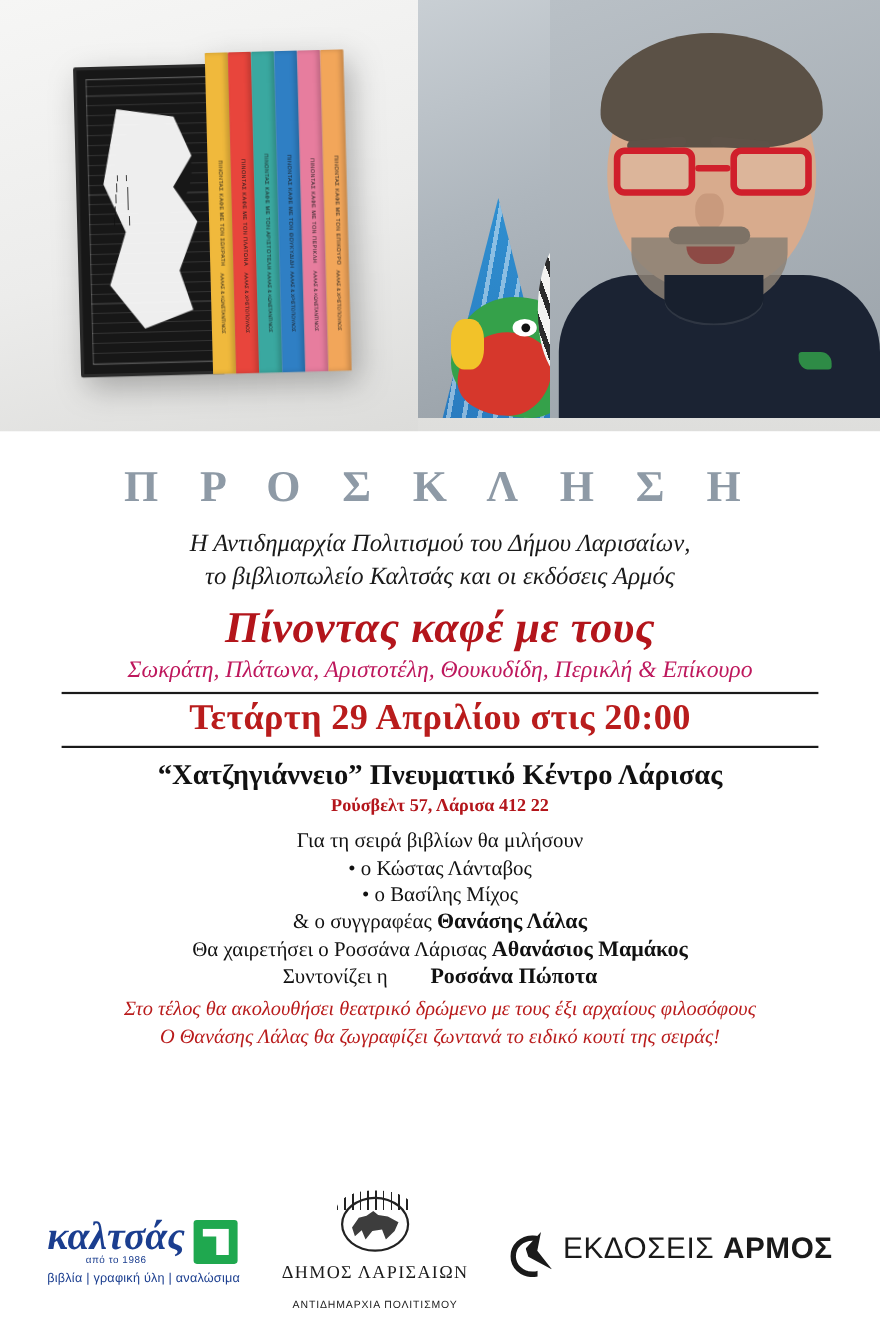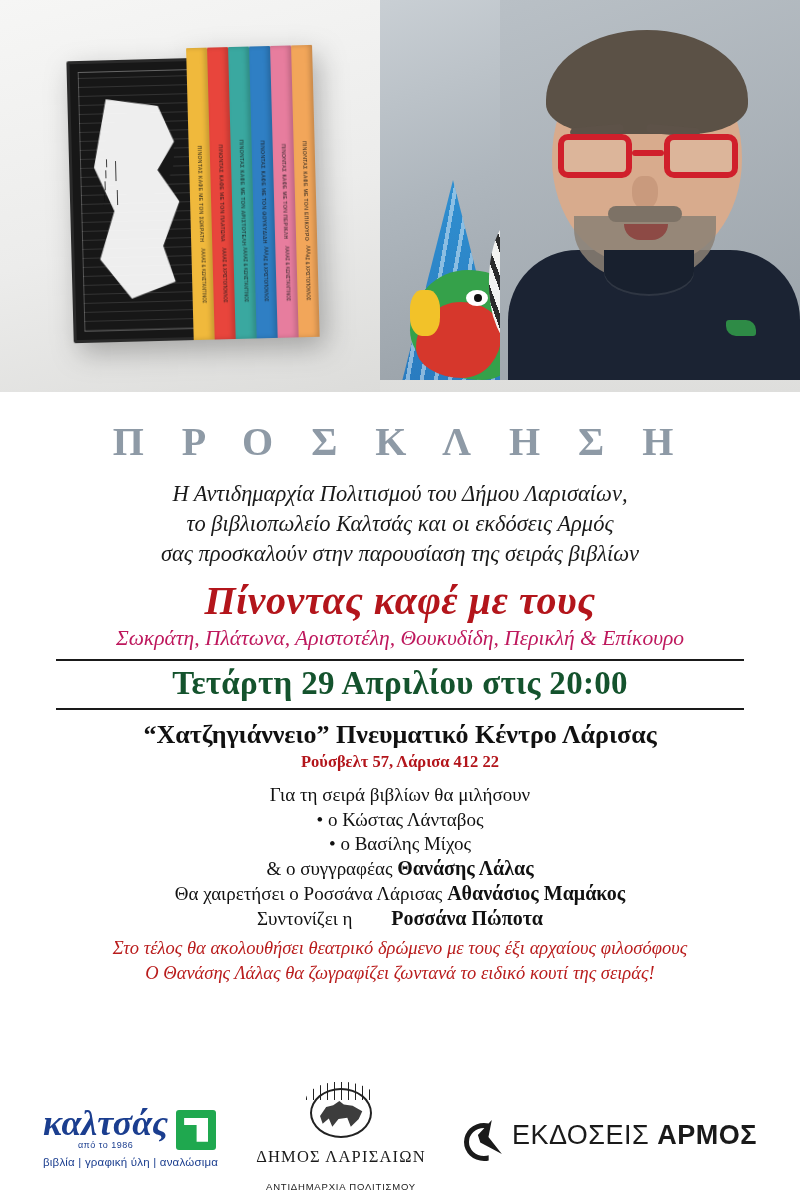--- a/index.html
+++ b/index.html
@@ -256,21 +256,21 @@
   }
   .when-wrap {
     border-top: 2px solid #1a1a1a;
     border-bottom: 2px solid #1a1a1a;
     padding: 4px 0 6px;
     margin: 4px 26px 10px;
   }
   .when {
     font-weight: 700;
     font-size: 33px;
-    color: #14532d;
+    color: #b91c1c;
     letter-spacing: .3px;
   }
   .venue {
     font-weight: 700;
     font-size: 26px;
     color: #111;
     margin-top: 6px;
   }
   .address {
     font-weight: 700;
@@ -294,21 +294,21 @@
     left: 0; bottom: 0;
     width: 800px; height: 120px;
     display: flex;
     align-items: center;
     justify-content: space-around;
     padding: 0 24px 6px;
   }
   .logo { text-align:center; }
 
   
-  .kaltsas-wrap { display:flex; align-items:flex-end; gap:8px; }
+  .kaltsas-wrap { display:flex; align-items:center; gap:8px; }
   .kaltsas-name {
     font-family: "Liberation Serif", serif;
     font-weight: 700;
     font-style: italic;
     font-size: 36px;
     color: #1b3e8f;
     line-height: .95;
     position: relative;
   }
   .kaltsas-since {
@@ -484,21 +484,20 @@
       </div>
     </div>
   </div>
 
   <div class="content">
 
     <div class="prosklisi">Π Ρ Ο Σ Κ Λ Η Σ Η</div>
 
     <div class="intro-line">Η Αντιδημαρχία Πολιτισμού του Δήμου Λαρισαίων,</div>
     <div class="intro-line">το βιβλιοπωλείο Καλτσάς και οι εκδόσεις Αρμός</div>
-    <div class="intro-line">σας προσκαλούν στην παρουσίαση της σειράς βιβλίων</div>
 
     <div class="series-title">Πίνοντας καφέ με τους</div>
     <div class="philosophers">Σωκράτη, Πλάτωνα, Αριστοτέλη, Θουκυδίδη, Περικλή &amp; Επίκουρο</div>
 
     <div class="when-wrap">
       <div class="when">Τετάρτη 29 Απριλίου στις 20:00</div>
     </div>
 
     <div class="venue">“Χατζηγιάννειο” Πνευματικό Κέντρο Λάρισας</div>
     <div class="address">Ρούσβελτ 57, Λάρισα 412 22</div>

